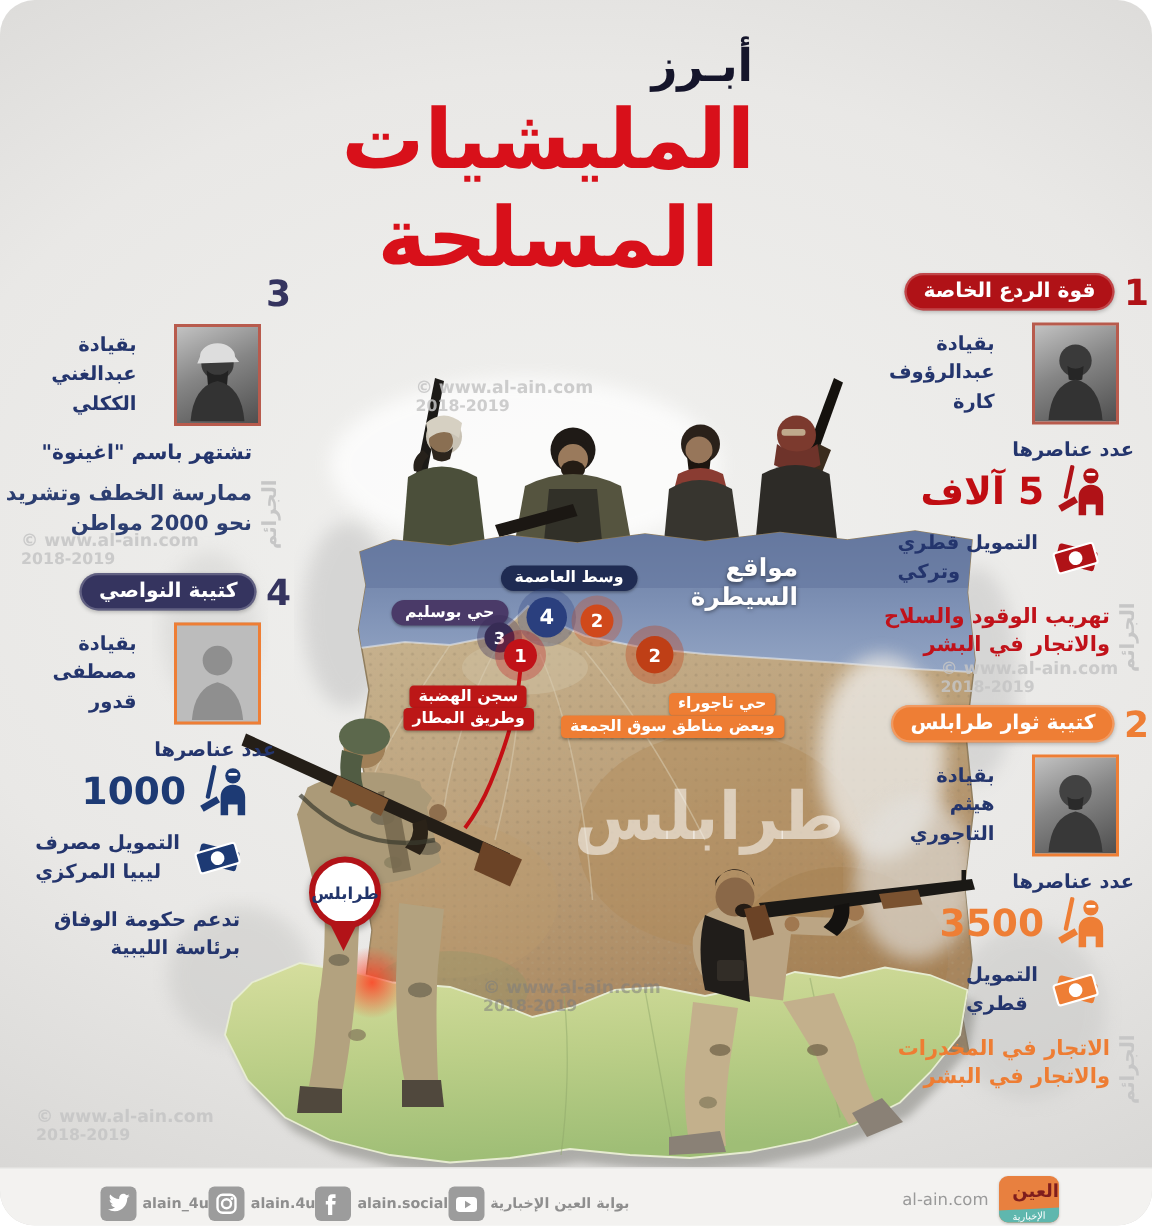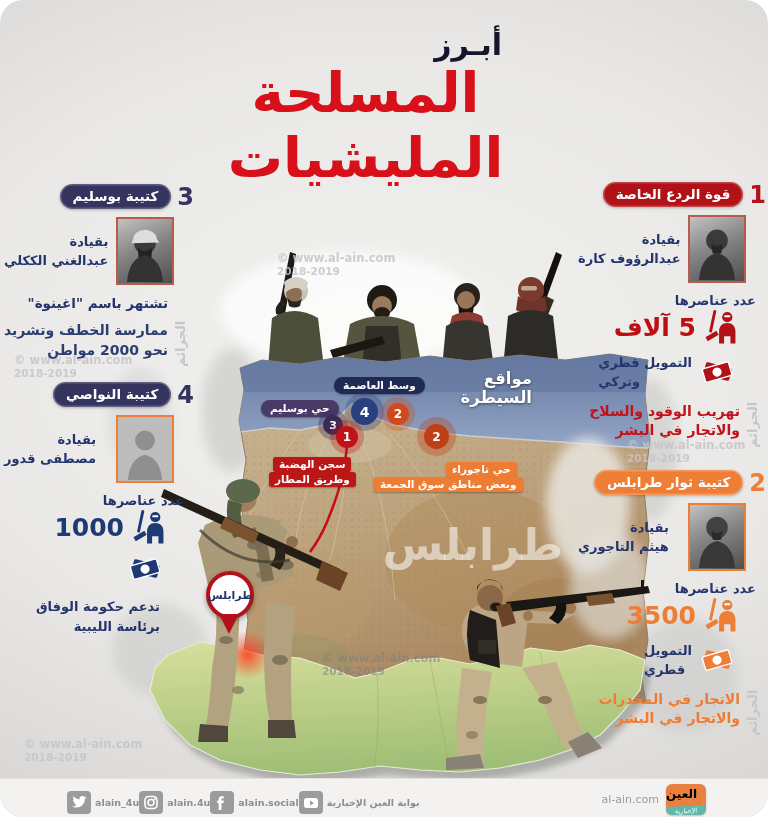--- a/index.html
+++ b/index.html
@@ -21,21 +21,21 @@
   .militia{position:absolute;z-index:3;direction:rtl}
   .right-col{left:576px;width:190px}
   .left-col{left:2px;width:192px}
   .sec-head{display:flex;align-items:center;gap:6px}
   .sec-num{font-size:24px;font-weight:bold;line-height:1}
   .sec-pill{color:#fff;font-size:13.5px;font-weight:bold;border-radius:13px;padding:4px 13px 5px;white-space:nowrap;box-shadow:inset 0 0 0 1.5px rgba(255,255,255,.22), 0 1px 3px rgba(0,0,0,.25)}
   .m1 .sec-num{color:#b01217}.m1 .sec-pill{background:#b01217}
   .m2 .sec-num{color:#ee7e35}.m2 .sec-pill{background:#ee7e35}
   .m3 .sec-num,.m4 .sec-num{color:#35345f}
   .m3 .sec-pill,.m4 .sec-pill{background:#35345f}
-  .leader-row{display:flex;gap:7px;margin-top:8px;padding-left:2px;justify-content:space-between;padding-right:20px;align-items:center}
+  .leader-row{display:flex;gap:25px;margin-top:8px;padding-left:2px;justify-content:flex-start;padding-right:20px;align-items:center}
   .photo{width:58px;height:68px;flex:0 0 auto;border:2px solid #b85b4d;background:linear-gradient(155deg,#c2c2c2,#868686 45%,#4f4f4f);position:relative;overflow:hidden}
   .m2 .photo,.m4 .photo{border-color:#ee7e35}
   .m4 .photo{background:#bcbcbc}
   .leader-text{font-size:13px;font-weight:bold;color:#24356d;text-align:right;line-height:1.5}
   .leader-text span{display:block}
   .members{margin-top:10px;position:relative}
   .mem-label{font-size:13px;font-weight:bold;color:#24356d;text-align:right;padding-left:0;padding-right:10px}
   .mem-row{display:flex;align-items:center;gap:4px;padding-right:26px;margin-top:1px}
   .mem-count{font-size:25px;font-weight:bold;line-height:1.1}
   .m1 .mem-count{color:#c00d12}.m2 .mem-count{color:#ee7e35}.m4 .mem-count{color:#1d3a74}
@@ -87,21 +87,21 @@
   #wm5{left:24px;top:737px}
   
   #footer{position:absolute;left:0;top:778px;width:768px;height:40px;background:#f3f2f0;z-index:4;border-top:1px solid #e2e1df}
   #social{position:absolute;left:67px;top:12px;display:flex;direction:ltr;align-items:center}
   .soc-item{display:flex;align-items:center;gap:4px}
   .soc-ico{width:24px;height:23px;border-radius:4px;background:#9c9c9c;display:flex;align-items:center;justify-content:center}
   .soc-handle{font-size:9.5px;color:#8e8e8e;font-weight:bold}
   #footer-brand{position:absolute;right:62px;top:5px;display:flex;align-items:center;gap:7px;direction:ltr}
   #site-name{font-size:11px;color:#9a9a9a}
   #logo{width:40px;height:31px;background:#e8803f;border-radius:6px;position:relative;overflow:hidden;box-shadow:0 1px 2px rgba(0,0,0,.2)}
-  .logo-ar{display:block;text-align:left;color:#000000;font-size:12px;font-weight:bold;line-height:20px}
+  .logo-ar{display:block;text-align:right;color:#7f1d1d;font-size:12px;font-weight:bold;line-height:20px}
   .logo-band{position:absolute;bottom:0;left:0;width:100%;height:10px;background:#5fb7ae;color:#fff;font-size:6.5px;text-align:center;line-height:10px;transform:skewY(-3deg) translateY(1px)}
   .ph-person{position:absolute;inset:0}
 </style>
 </head>
 <body>
 
 <div id="canvas">
 
   <svg id="art" width="768" height="818" viewBox="0 0 768 818">
     <defs>
@@ -257,22 +257,22 @@
       <path d="M506 602 L648 586 l2 7 L510 612 z" fill="#1a1815"></path>
       <path d="M496 606 l14 -3 6 20 -14 4 z" fill="#6b4326"></path>
       <path d="M586 596 l26 -3 3 10 -26 3 z" fill="#7a5230"></path>
       <path d="M566 602 q2 14 -8 22 l-9 -6 q8 -7 7 -14 z" fill="#141210"></path>
       <rect x="641" y="580" width="3" height="9" fill="#1a1815"></rect>
     </g>
   </svg>
 
   <header id="title-block">
     <span class="kicker">أبـرز</span>
+    <span class="t-big">المليشيات</span>
     <span class="t-big">المسلحة</span>
-    <span class="t-big">المليشيات</span>
   </header>
 
   <div class="overlay" id="map-title">مواقع السيطرة</div>
   <div class="overlay map-pill" id="lbl-center">وسط العاصمة</div>
   <div class="overlay map-pill" id="lbl-busalim">حي بوسليم</div>
   <div class="overlay map-tag red-tag" id="lbl-prison1">سجن الهضبة</div>
   <div class="overlay map-tag red-tag" id="lbl-prison2">وطريق المطار</div>
   <div class="overlay map-tag orange-tag" id="lbl-tajoura1">حي تاجوراء</div>
   <div class="overlay map-tag orange-tag" id="lbl-tajoura2">وبعض مناطق سوق الجمعة</div>
   <div class="overlay marker" id="mk-4">4</div>
@@ -414,21 +414,20 @@
     <div class="crimes-row">
       <span class="crimes-vert">الجرائم</span>
       <p class="crimes">الاتجار في المخدرات
 والاتجار في البشر</p>
     </div>
   </section>
 
   <section class="militia m3 left-col" style="top:184px">
     <div class="sec-head">
       <span class="sec-num">3</span>
-      <span class="sec-pill">كتيبة بوسليم</span>
     </div>
     <div class="leader-row">
       <div class="photo">
         <svg class="ph-person" viewBox="0 0 60 70">
             <circle cx="30" cy="27" r="12" fill="#3a3a3a"></circle>
             <path d="M22 32 a11 11 0 0 0 16 0 l-1 12 a16 16 0 0 1 -14 0 z" fill="#222222"></path>
             <path d="M17 22 a13 10 0 0 1 26 0 l3 4 -31 1 z" fill="#dddddd"></path>
             <path d="M10 70 q2 -26 20 -30 q18 4 20 30 z" fill="#333333"></path>
           </svg>
       </div>
@@ -482,20 +481,22 @@
         <svg viewBox="0 0 42 34">
             <g transform="rotate(14 21 17)">
               <rect x="6" y="9" width="30" height="15" rx="2"></rect>
             </g>
             <g transform="rotate(-16 21 17)">
               <rect x="5" y="9" width="31" height="16" rx="2" stroke="#fff" stroke-width="1.6"></rect>
               <circle class="wh" cx="20.5" cy="17" r="5.2"></circle>
             </g>
           </svg>
       </span>
+      <span class="fund-text">التمويل مصرف
+ليبيا المركزي</span>
     </div>
     <p class="support">تدعم حكومة الوفاق
 برئاسة الليبية</p>
   </section>
 
   <footer id="footer">
     <div id="social">
       <div class="soc-item">
         <span class="soc-ico">
           <svg width="24" height="23" viewBox="0 0 24 23">

